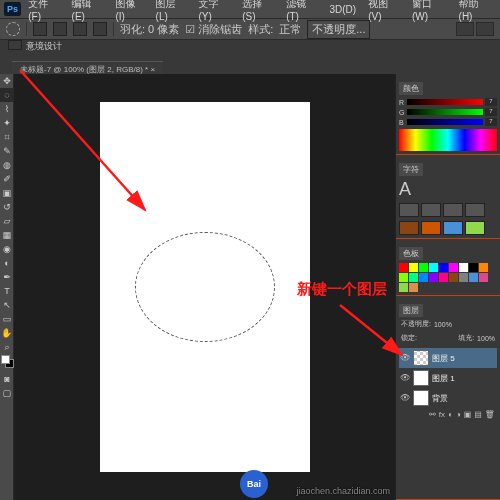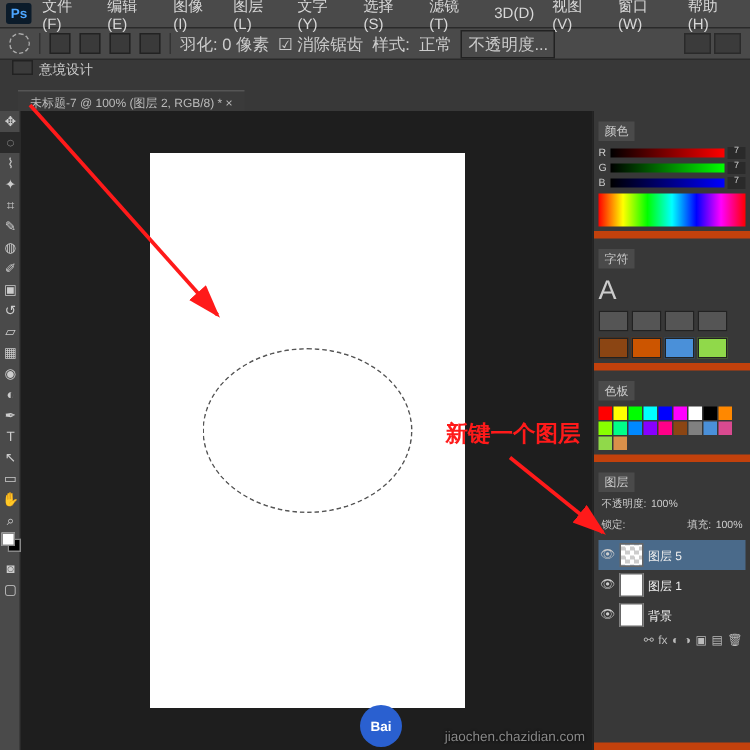--- a/index.html
+++ b/index.html
@@ -32,21 +32,21 @@
 .tool.sel { background:#2a2a2a; }
 .tool-swatches { position:relative; width:14px; height:18px; }
 .tool-swatches .fg { position:absolute; width:9px; height:9px; background:#fff; border:1px solid #888; top:1px; left:1px; }
 .tool-swatches .bg { position:absolute; width:9px; height:9px; background:#000; border:1px solid #888; top:5px; left:5px; }
 
 .canvas-wrap { flex:1; background:#1e1e1e; display:flex; align-items:center; justify-content:center; position:relative; }
 .canvas { width:210px; height:370px; background:#fff; position:relative; }
 .selection { position:absolute; width:140px; height:110px; border:1px dashed #555; border-radius:50%; top:130px; left:35px; }
 
 .right-panels { width:105px; background:#383838; display:flex; flex-direction:column; border-left:1px solid #222; }
-.panel { border-bottom:5px solid #c2410c; padding:3px; }
+.panel { border-bottom:1px solid #c2410c; padding:3px; }
 .panel-tab { color:#ccc; font-size:8px; padding:1px 4px; background:#4a4a4a; display:inline-block; }
 .color-sliders { margin-top:3px; }
 .slider-row { display:flex; align-items:center; gap:2px; margin-bottom:2px; }
 .slider-row span { color:#ccc; font-size:7px; width:6px; }
 .slider-row .track { flex:1; height:6px; background:linear-gradient(to right,#000,#f00); }
 .slider-row .val { width:12px; height:8px; background:#2a2a2a; color:#ccc; font-size:6px; text-align:center; }
 .spectrum { height:22px; margin-top:3px; background:linear-gradient(to right,red,yellow,lime,cyan,blue,magenta,red); }
 
 .swatches-grid { display:flex; flex-wrap:wrap; gap:1px; margin-top:3px; }
 .sw { width:9px; height:9px; }

